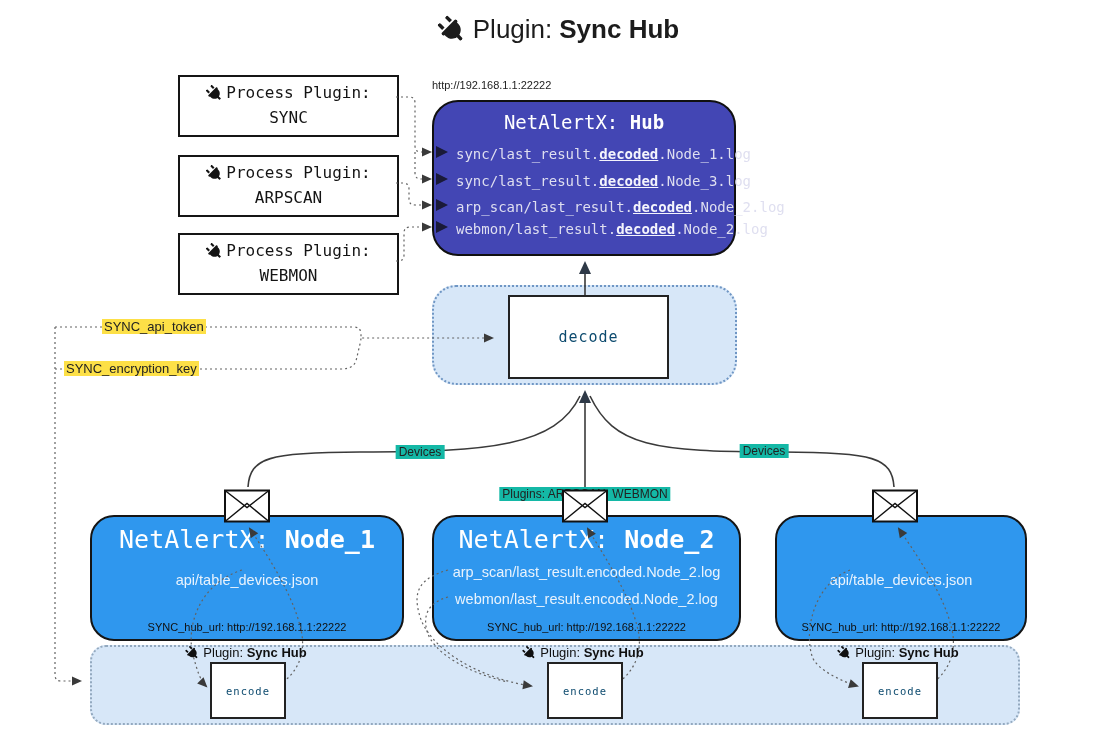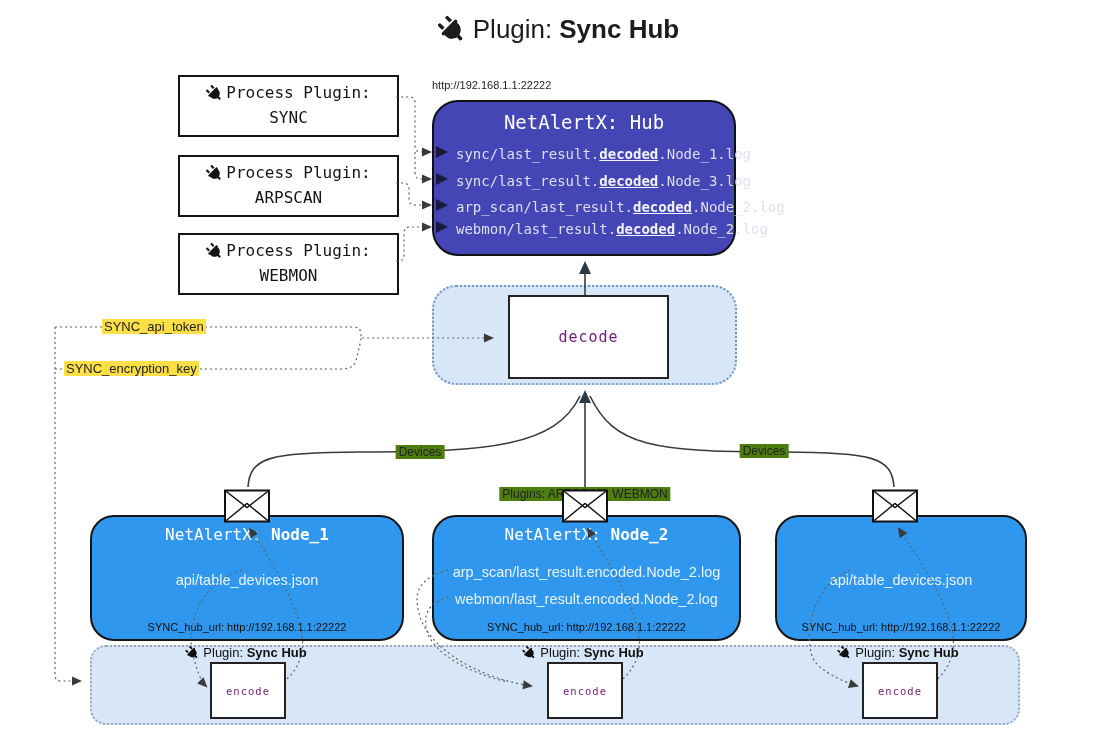--- a/index.html
+++ b/index.html
@@ -18,40 +18,40 @@
   
   .pbox{position:absolute;left:178px;width:217px;height:58px;background:#fff;border:2px solid #151515;
         z-index:1;display:flex;flex-direction:column;justify-content:center;align-items:center;
         font-family:"DejaVu Sans Mono","Liberation Mono",monospace;font-size:16px;color:#141414;line-height:1.55;}
   .pbox .row1{display:flex;align-items:center;gap:3px;}
 
   
   .hub{position:absolute;left:432px;top:100px;width:300px;height:152px;background:var(--hub-fill,#4346b4);
        border:2px solid #101010;border-radius:26px;z-index:1;}
   .hub-title{margin-top:9px;text-align:center;font-size:19px;color:#fff;}
-  .hub-title b{font-weight:400;margin-top:32px;}
+  .hub-title b{font-weight:700;margin-top:32px;}
   .hub-file{position:absolute;left:22px;white-space:nowrap;font-size:14px;color:#dfdff0;}
   .hub-file b{font-weight:700;color:#f4f4fc;text-decoration:underline;}
   .hub-url{position:absolute;left:432px;top:79px;width:300px;text-align:left;font-size:11px;color:#222;z-index:3;}
 
   
   .panel{position:absolute;background:var(--panel-fill,#d7e7f8);z-index:1;}
   .decode-panel{left:432px;top:285px;width:305px;height:100px;border:2px dotted var(--panel-border,#6f96c4);border-radius:24px;box-sizing:border-box;}
   .iobox{position:absolute;background:#fff;border:2px solid #222;z-index:3;display:flex;align-items:center;justify-content:center;
-         font-family:"DejaVu Sans Mono","Liberation Mono",monospace;color:#701a75;}
+         font-family:"DejaVu Sans Mono","Liberation Mono",monospace;color:#0c4a6e;}
   .decode-box{left:508px;top:295px;width:157px;height:80px;font-size:15px;letter-spacing:1px;}
 
   
-  .chip{position:absolute;background:#4d7c0f;padding:0 3px;font-size:12px;color:#222;z-index:3;transform:translate(-50%,-50%);white-space:nowrap;}
+  .chip{position:absolute;background:#14b8a6;padding:0 3px;font-size:12px;color:#222;z-index:3;transform:translate(-50%,-50%);white-space:nowrap;}
   .token{position:absolute;background:#fde047;padding:0 2px;font-size:13px;color:#222;z-index:3;white-space:nowrap;}
 
   
   .node{position:absolute;top:515px;height:122px;background:var(--node-fill,#2f97ee);border:2px solid #151515;
         border-radius:24px;z-index:1;}
-  .node-title{margin-top:8px;text-align:center;font-size:16px;color:#fff;}
+  .node-title{margin-top:8px;text-align:center;font-size:25px;color:#fff;}
   .node-title b{font-weight:700;}
   .node-file{position:absolute;left:0;width:100%;text-align:center;font-size:14.5px;color:#e9f3fd;white-space:nowrap;}
   .node-url{position:absolute;left:0;bottom:6px;width:100%;text-align:center;font-size:11px;color:#101010;}
 
   
   .env{position:absolute;width:46px;height:34px;z-index:4;}
 
   
   .strip{left:90px;top:645px;width:930px;height:80px;border:2px dotted var(--strip-border,#93a9bf);border-radius:16px;box-sizing:border-box;}
   .strip-label{position:absolute;top:645px;transform:translateX(-50%);display:flex;align-items:center;gap:4px;

